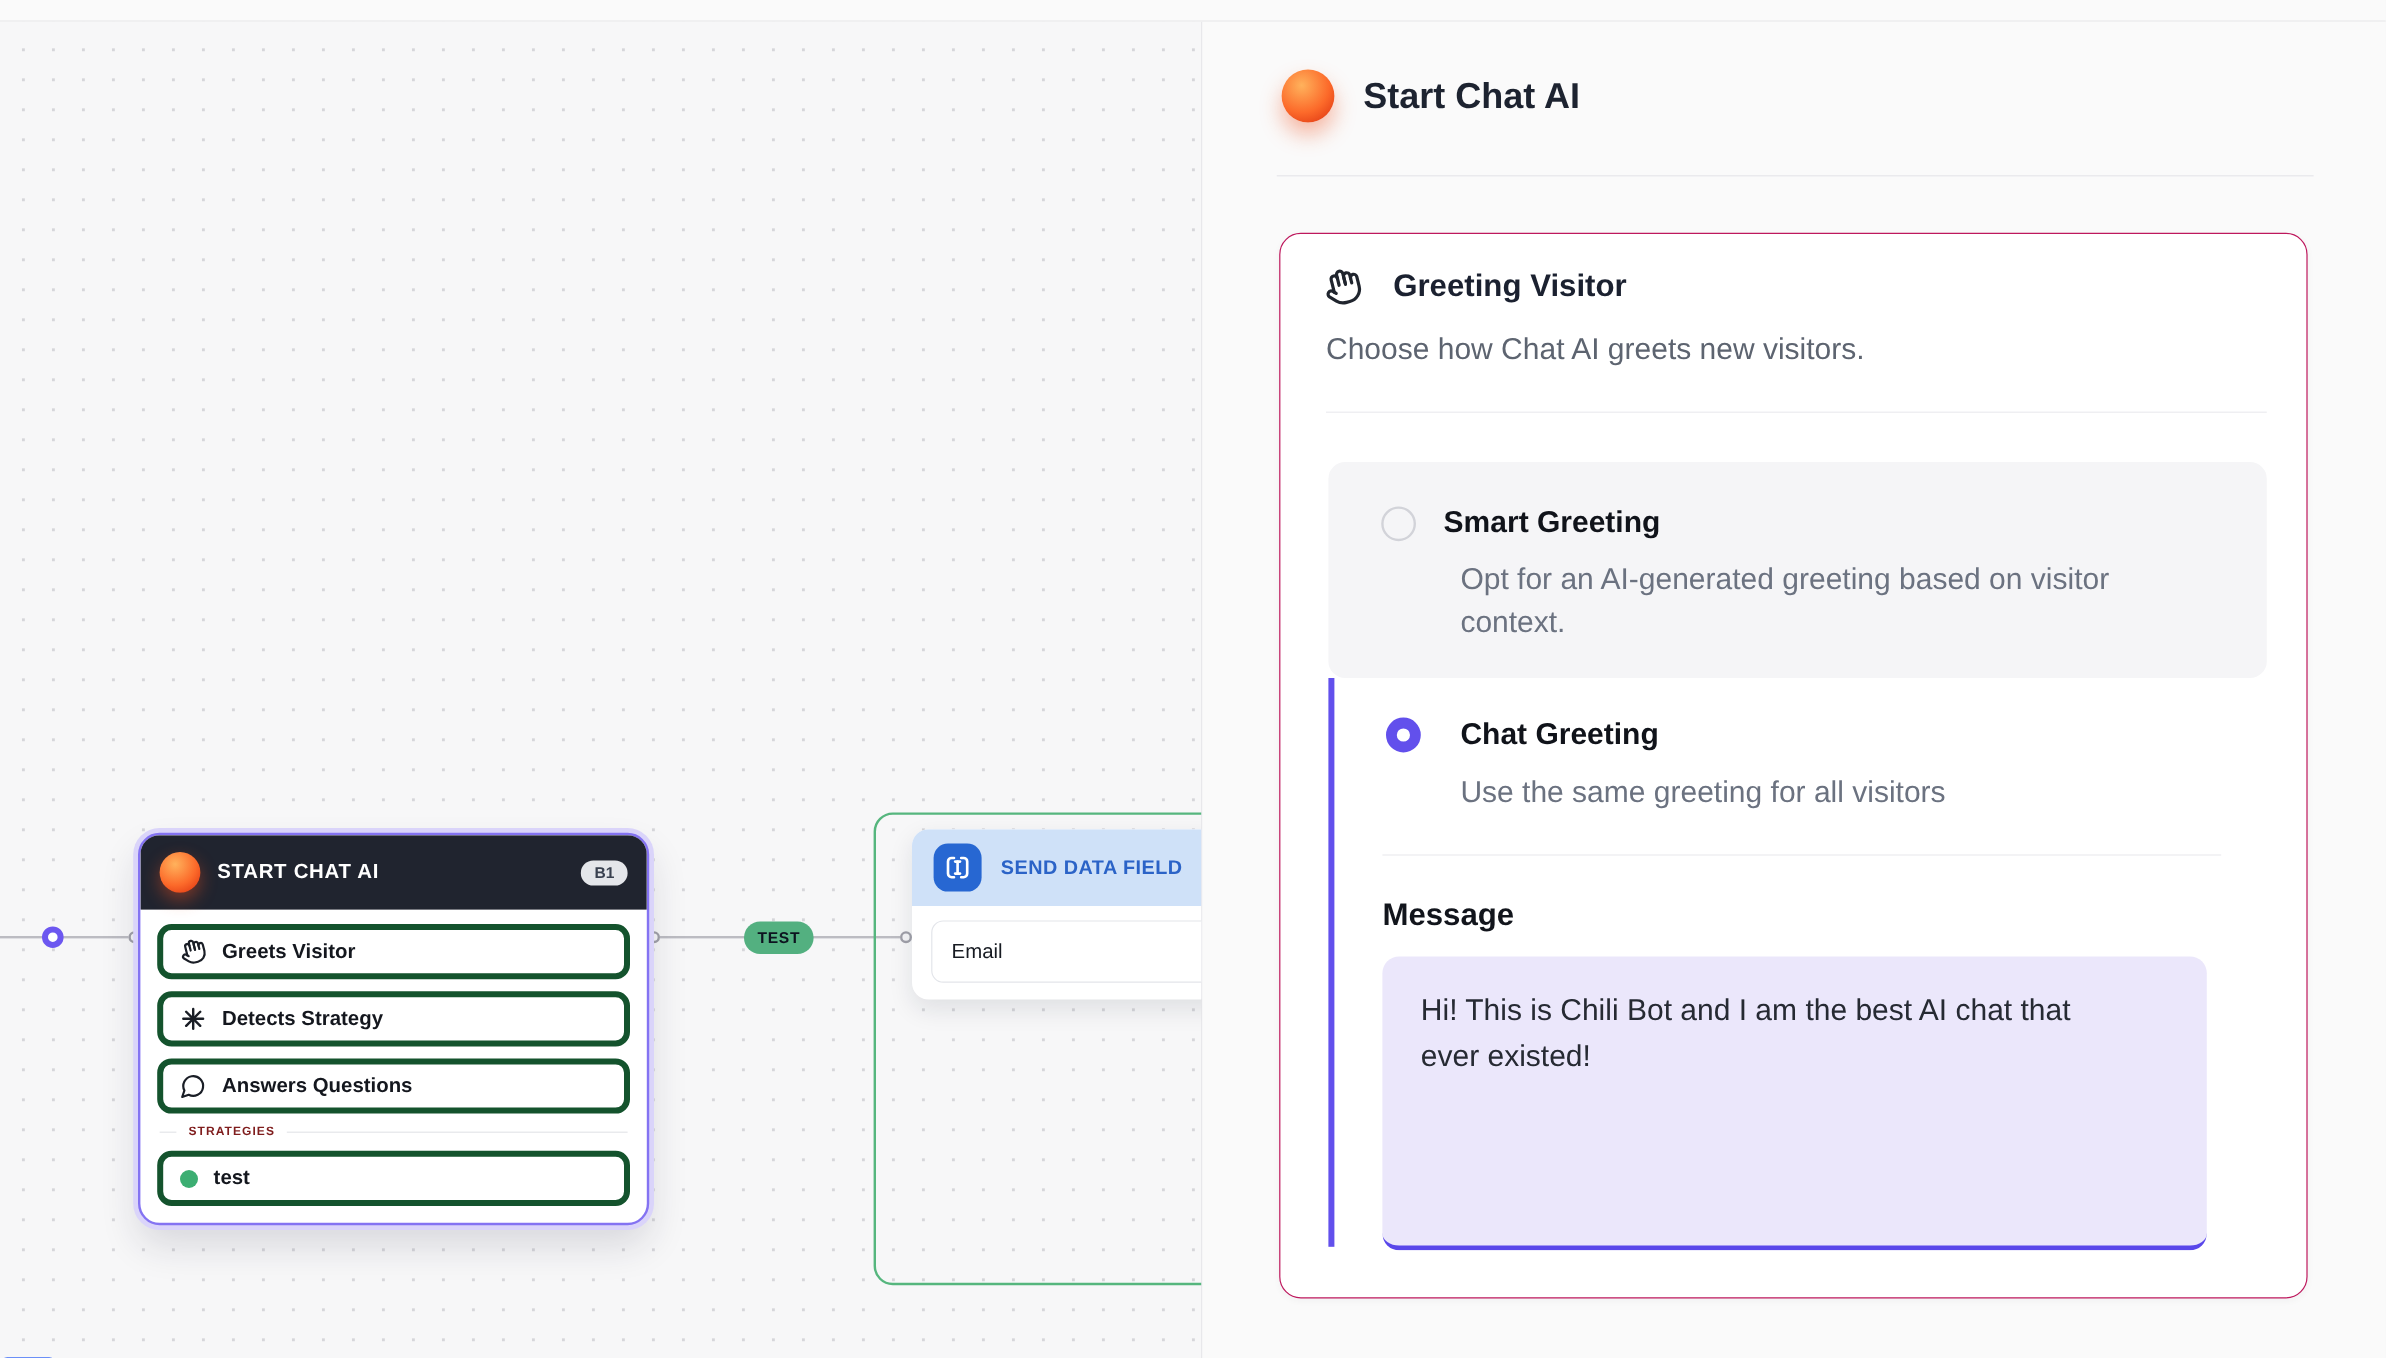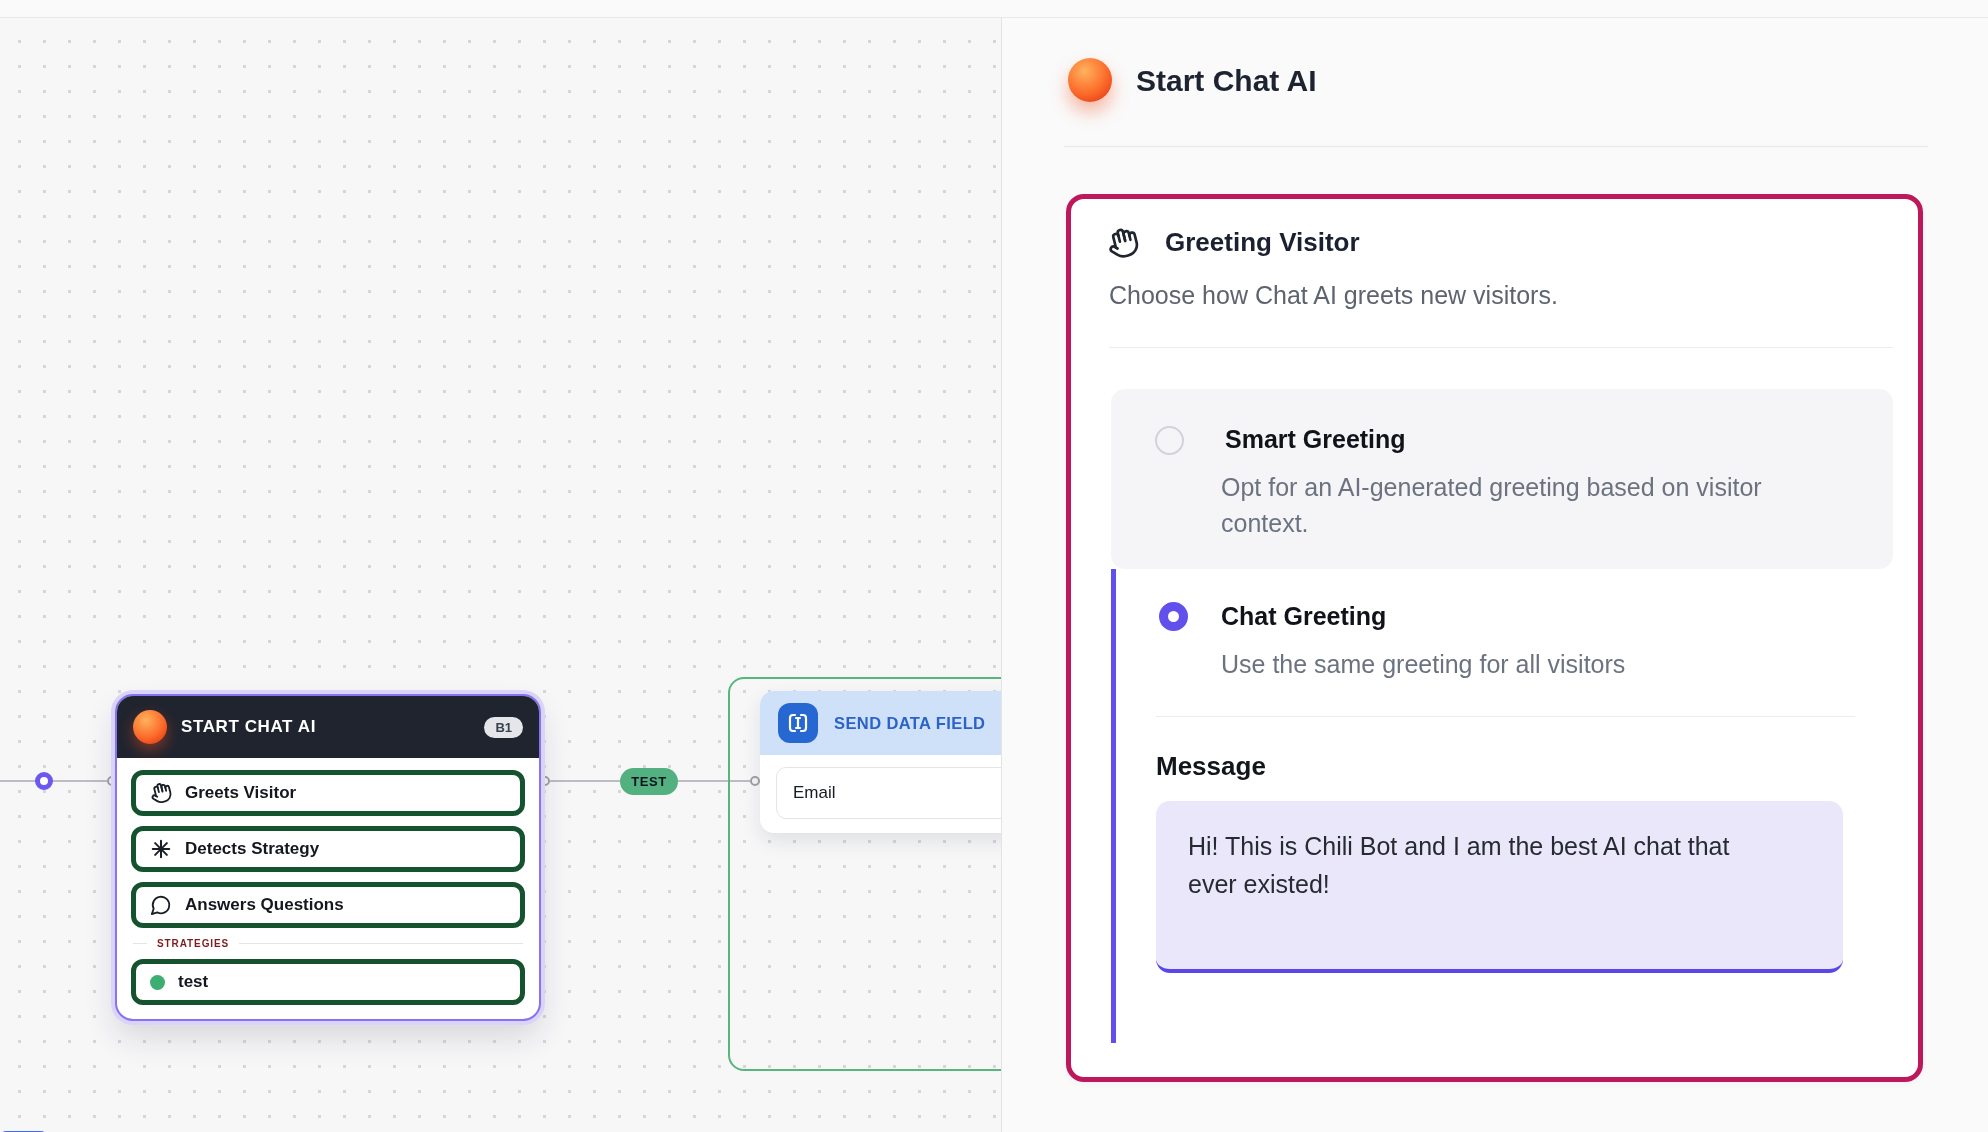--- a/index.html
+++ b/index.html
@@ -80,48 +80,48 @@
   .p-ball { position:absolute; left:66px; top:40px; width:44px; height:44px;
     border-radius:50%;
     background:radial-gradient(circle at 38% 30%, #ffb25c, #fc6a2a 55%, #e54117 85%);
     box-shadow:0 10px 18px rgba(240,80,30,.40); }
   .p-title { position:absolute; left:134px; top:46px; font-size:30px;
     font-weight:700; color:#1d2330; }
   .p-divider { position:absolute; left:62px; top:128px; width:864px; height:1px;
     background:#e7e7ea; }
 
   .card { position:absolute; left:64px; top:176px; width:857px; height:888px;
-    background:#ffffff; border:5px solid #be185d; border-radius:18px;
+    background:#ffffff; border:1px solid #be185d; border-radius:18px;
     box-shadow:0 2px 6px rgba(20,20,40,.04); }
   .c-head-icon { position:absolute; left:36px; top:28px; }
   .c-heading { position:absolute; left:94px; top:28px; font-size:26px;
     font-weight:700; color:#1b2130; }
   .c-sub { position:absolute; left:38px; top:82px; font-size:25px; color:#5d6470; }
   .c-divider { position:absolute; left:38px; top:148px; width:784px; height:1px;
     background:#ececef; }
 
   .options { position:absolute; left:40px; top:190px; width:782px; }
   .opt1 { position:relative; height:180px; background:#f5f5f7; border-radius:14px; }
   .opt2 { position:relative; height:474px; background:#ffffff;
     border-left:5px solid #6250ec; }
   .radio-off { position:absolute; left:44px; top:37px; width:29px; height:29px;
     border-radius:50%; border:2.5px solid #d2d3d9; background:transparent; }
   .radio-on { position:absolute; left:43px; top:33px; width:29px; height:29px;
     border-radius:50%; border:9px solid #6250ec; background:#ffffff; }
-  .opt-title { position:absolute; left:114px; top:36px; font-size:25px;
+  .opt-title { position:absolute; left:96px; top:36px; font-size:25px;
     font-weight:700; color:#10131a; }
   .opt2 .opt-title { left:105px; top:33px; }
   .opt-desc { position:absolute; left:110px; top:80px; font-size:25px;
     color:#6b7280; line-height:36px; width:560px; }
   .opt2 .opt-desc { left:105px; top:77px; width:600px; }
   .o2-divider { position:absolute; left:40px; top:147px; width:699px; height:1px;
     background:#ececef; }
   .msg-label { position:absolute; left:40px; top:182px; font-size:26px;
     font-weight:700; color:#12151c; }
-  .msg-box { position:absolute; left:40px; top:232px; width:687px; height:172px;
+  .msg-box { position:absolute; left:40px; top:232px; width:687px; height:245px;
     background:#ebe7fb; border-radius:14px; border-bottom:4px solid #5947ea;
     padding:26px 32px; font-size:25px; line-height:38px; color:#262a33; }
   .msg-box .inner { width:550px; }
 
   svg { display:block; }
 </style>
 </head>
 <body>
 
 <div class="topbar"></div>

